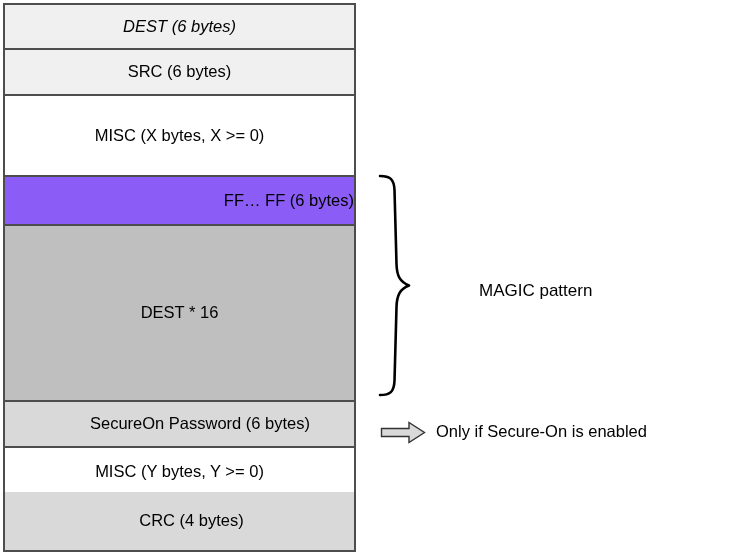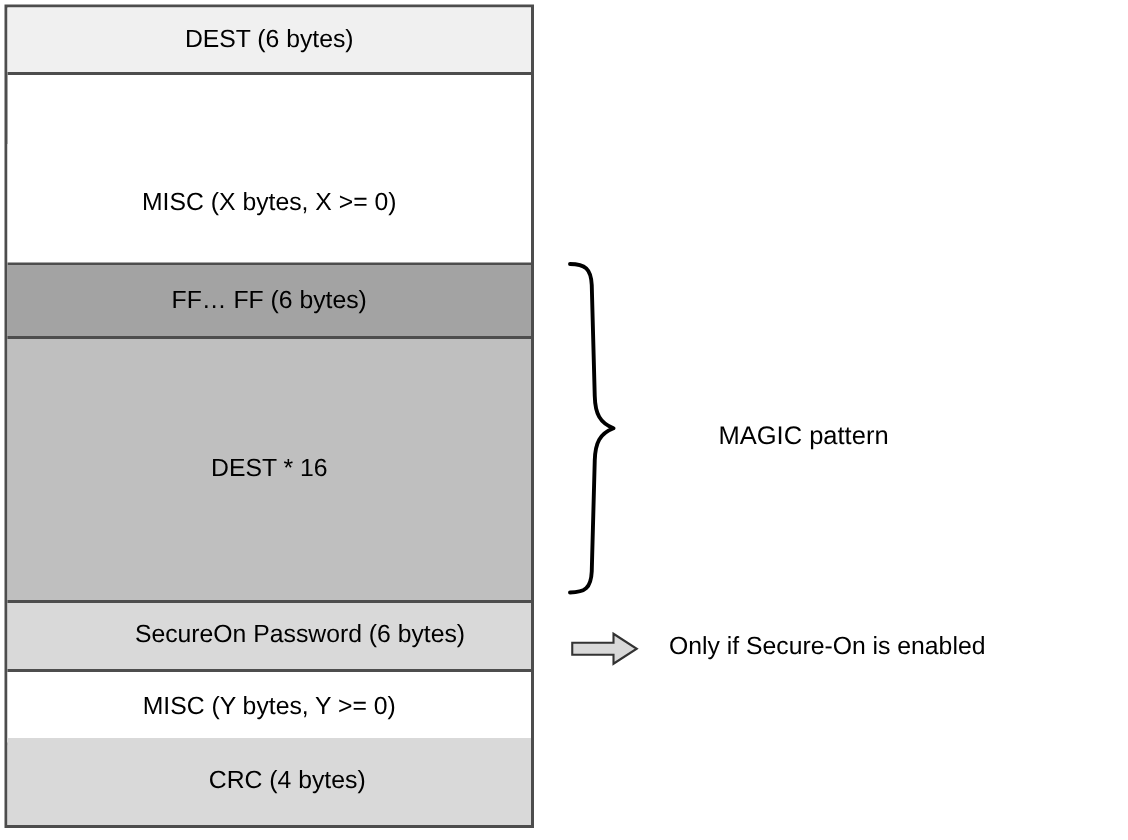--- a/index.html
+++ b/index.html
@@ -51,21 +51,21 @@
 
   .packet-row-label {
     font-size: 16.5px;
     line-height: 1.2;
     color: #000000;
     text-align: center;
     white-space: nowrap;
   }
 
   
-  .row-dest     { top: 0px;   height: 45px; }
+  .row-dest     { top: 0px;   height: 45px; font-style: italic; }
   .row-src      { top: 45px;  height: 46px; }
   .row-misc-x   { top: 91px;  height: 81px; }
   .row-ffff     { top: 172px; height: 49px; }
   .row-dest16   { top: 221px; height: 176px; }
   .row-secureon { top: 397px; height: 46px; padding-left: 41px; }
   .row-misc-y   { top: 443px; height: 49px; }
   .row-crc      { top: 487px; height: 58px; padding-left: 24px; }
 
   
   .brace {
@@ -87,43 +87,46 @@
   .secure-arrow {
     position: absolute;
     left: 380px;
     top: 421px;
     width: 46px;
     height: 23px;
   }
 
   .secure-label {
     position: absolute;
-    left: 446px;
+    left: 436px;
     top: 422px;
     font-size: 16.5px;
     white-space: nowrap;
   }
 </style>
 </head>
 <body>
 
 <div id="canvas">
 
   <div class="packet-table">
 
     <div class="packet-row row-dest" style="background: rgb(240, 240, 240);">
       <span class="packet-row-label">DEST (6 bytes)</span>
     </div>
 
+    <div class="packet-row row-src" style="background: rgb(240, 240, 240);">
+      <span class="packet-row-label">SRC (6 bytes)</span>
+    </div>
 
     <div class="packet-row row-misc-x" style="background: rgb(255, 255, 255); align-items: center;">
       <span class="packet-row-label">MISC (X bytes, X &gt;= 0)</span>
     </div>
 
-    <div class="packet-row row-ffff" style="background: #a3a3a3;">
+    <div class="packet-row row-ffff" style="background: #8b5cf6; justify-content: flex-end;">
       <span class="packet-row-label">FF… FF (6 bytes)</span>
     </div>
 
     <div class="packet-row row-dest16" style="background: rgb(191, 191, 191);">
       <span class="packet-row-label">DEST * 16</span>
     </div>
 
     <div class="packet-row row-secureon" style="background: rgb(217, 217, 217);">
       <span class="packet-row-label">SecureOn Password (6 bytes)</span>
     </div>

